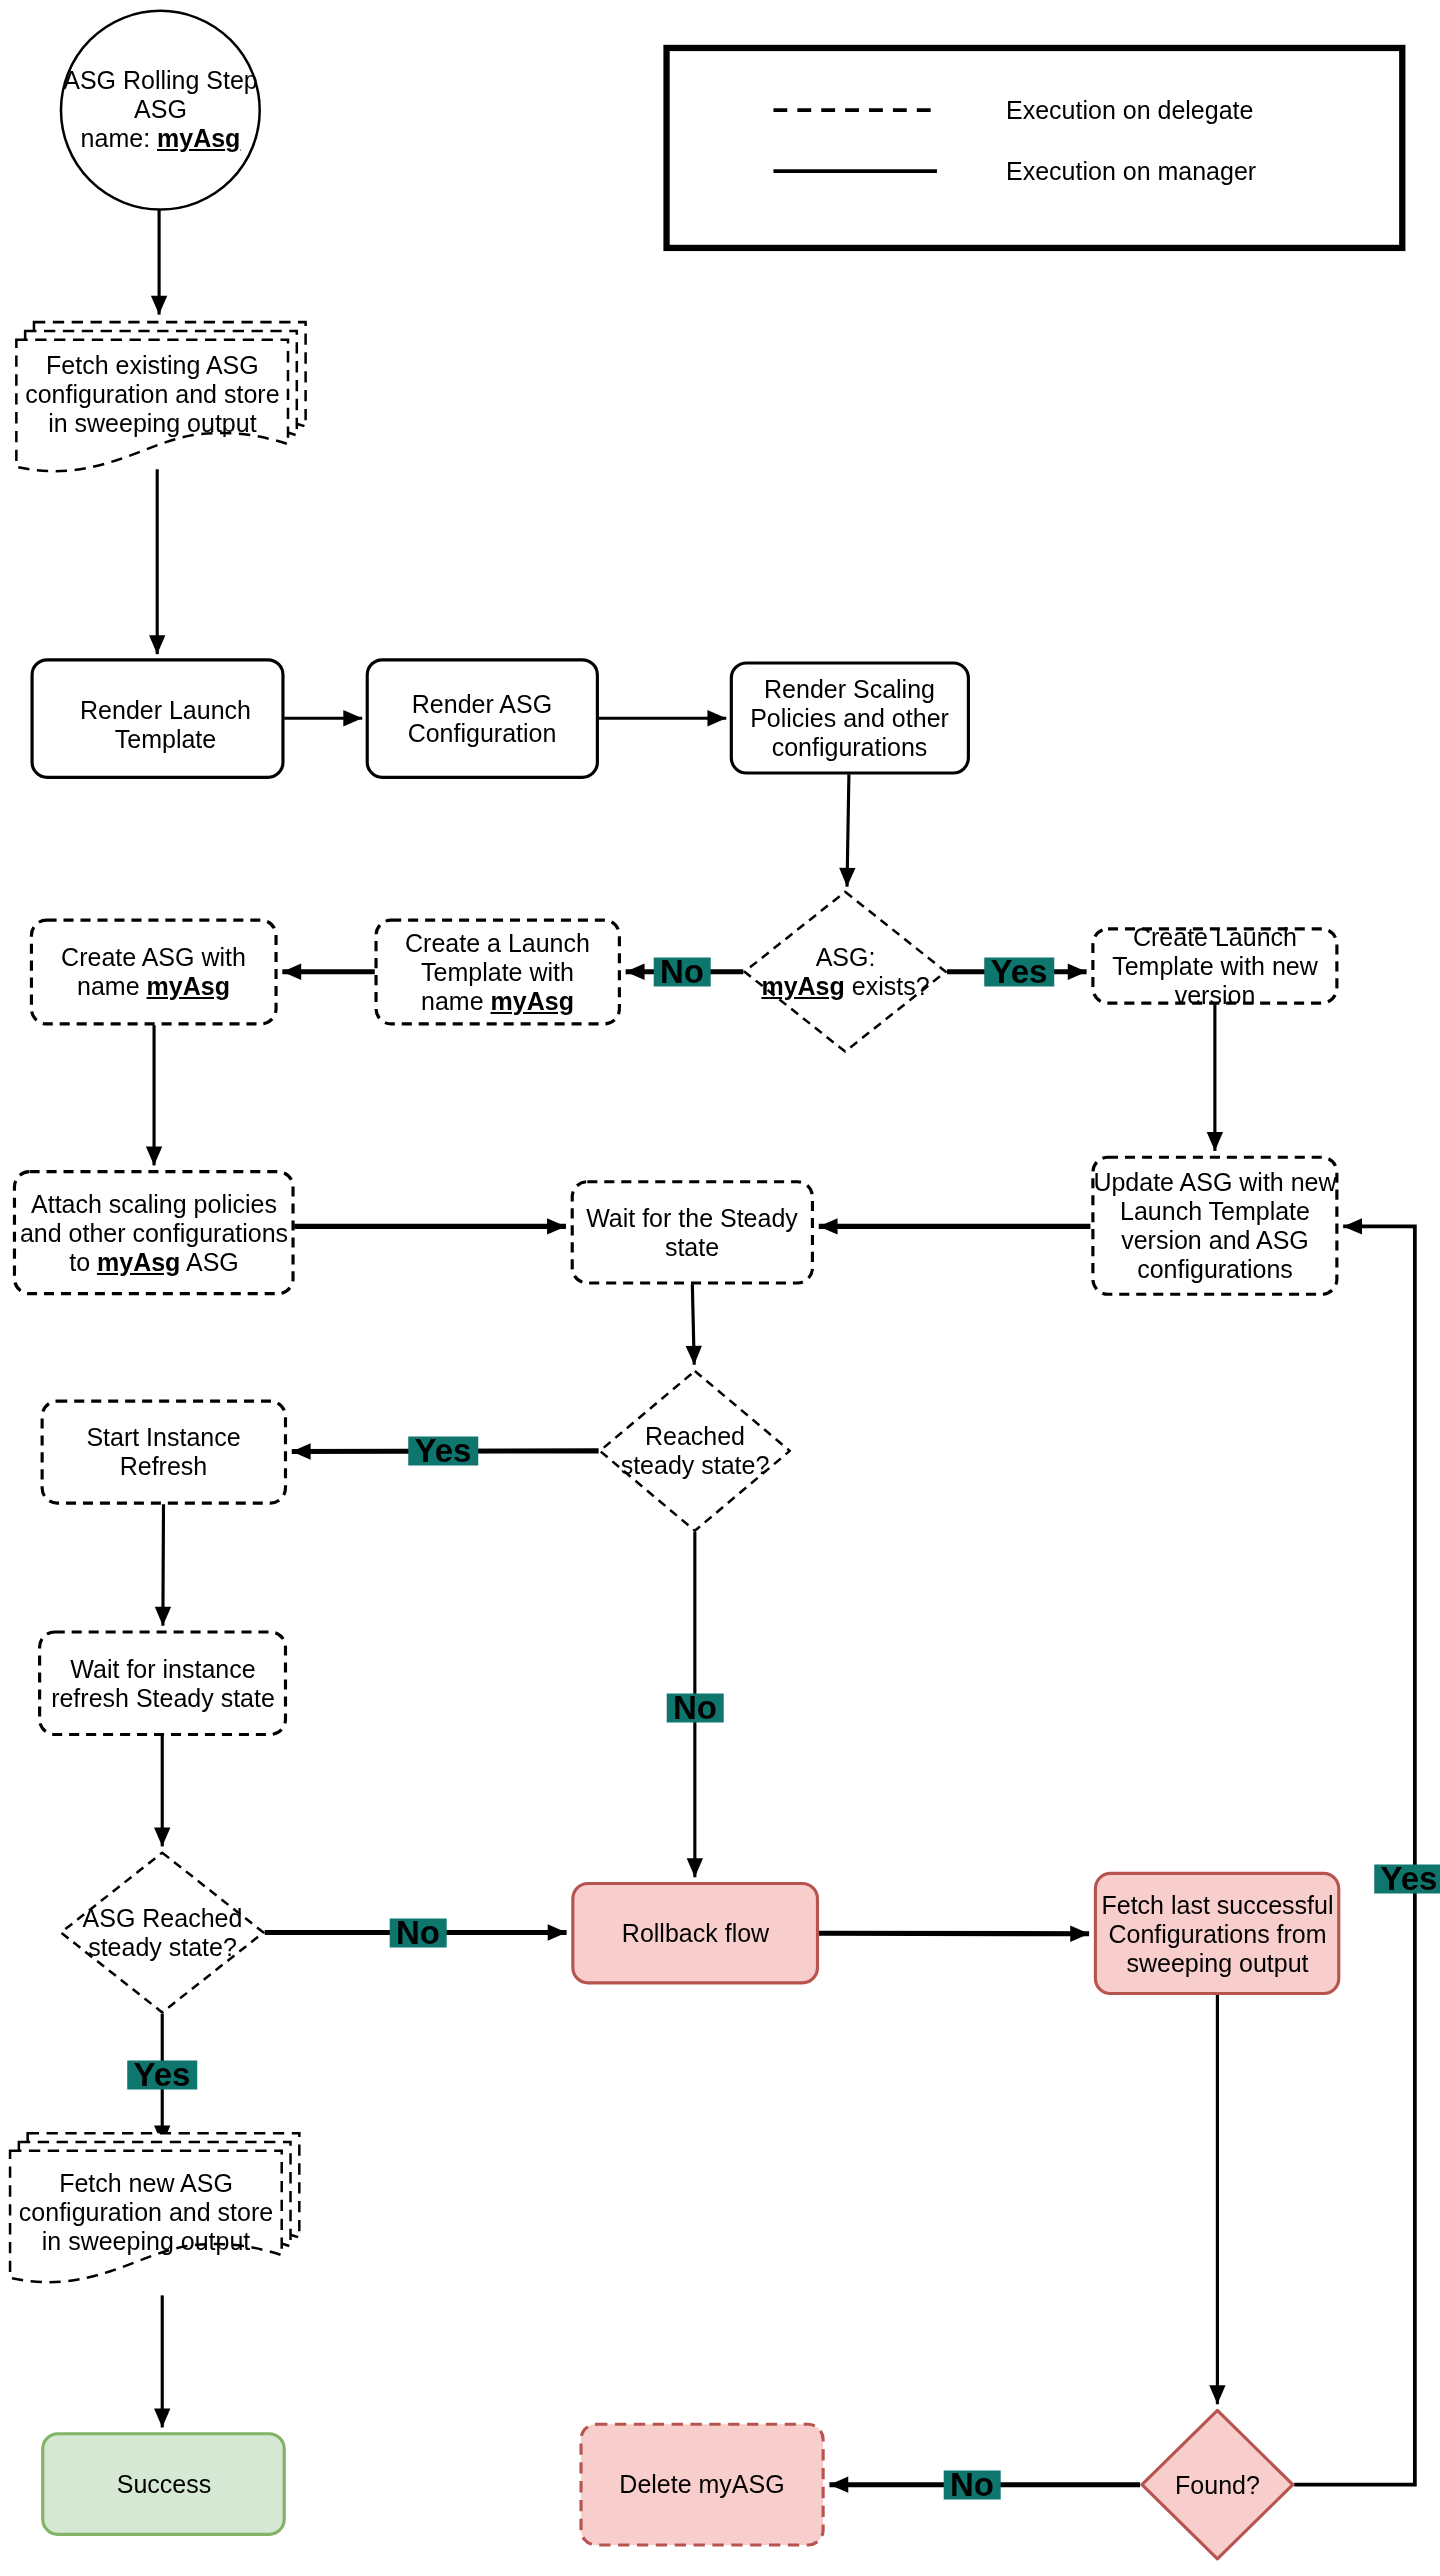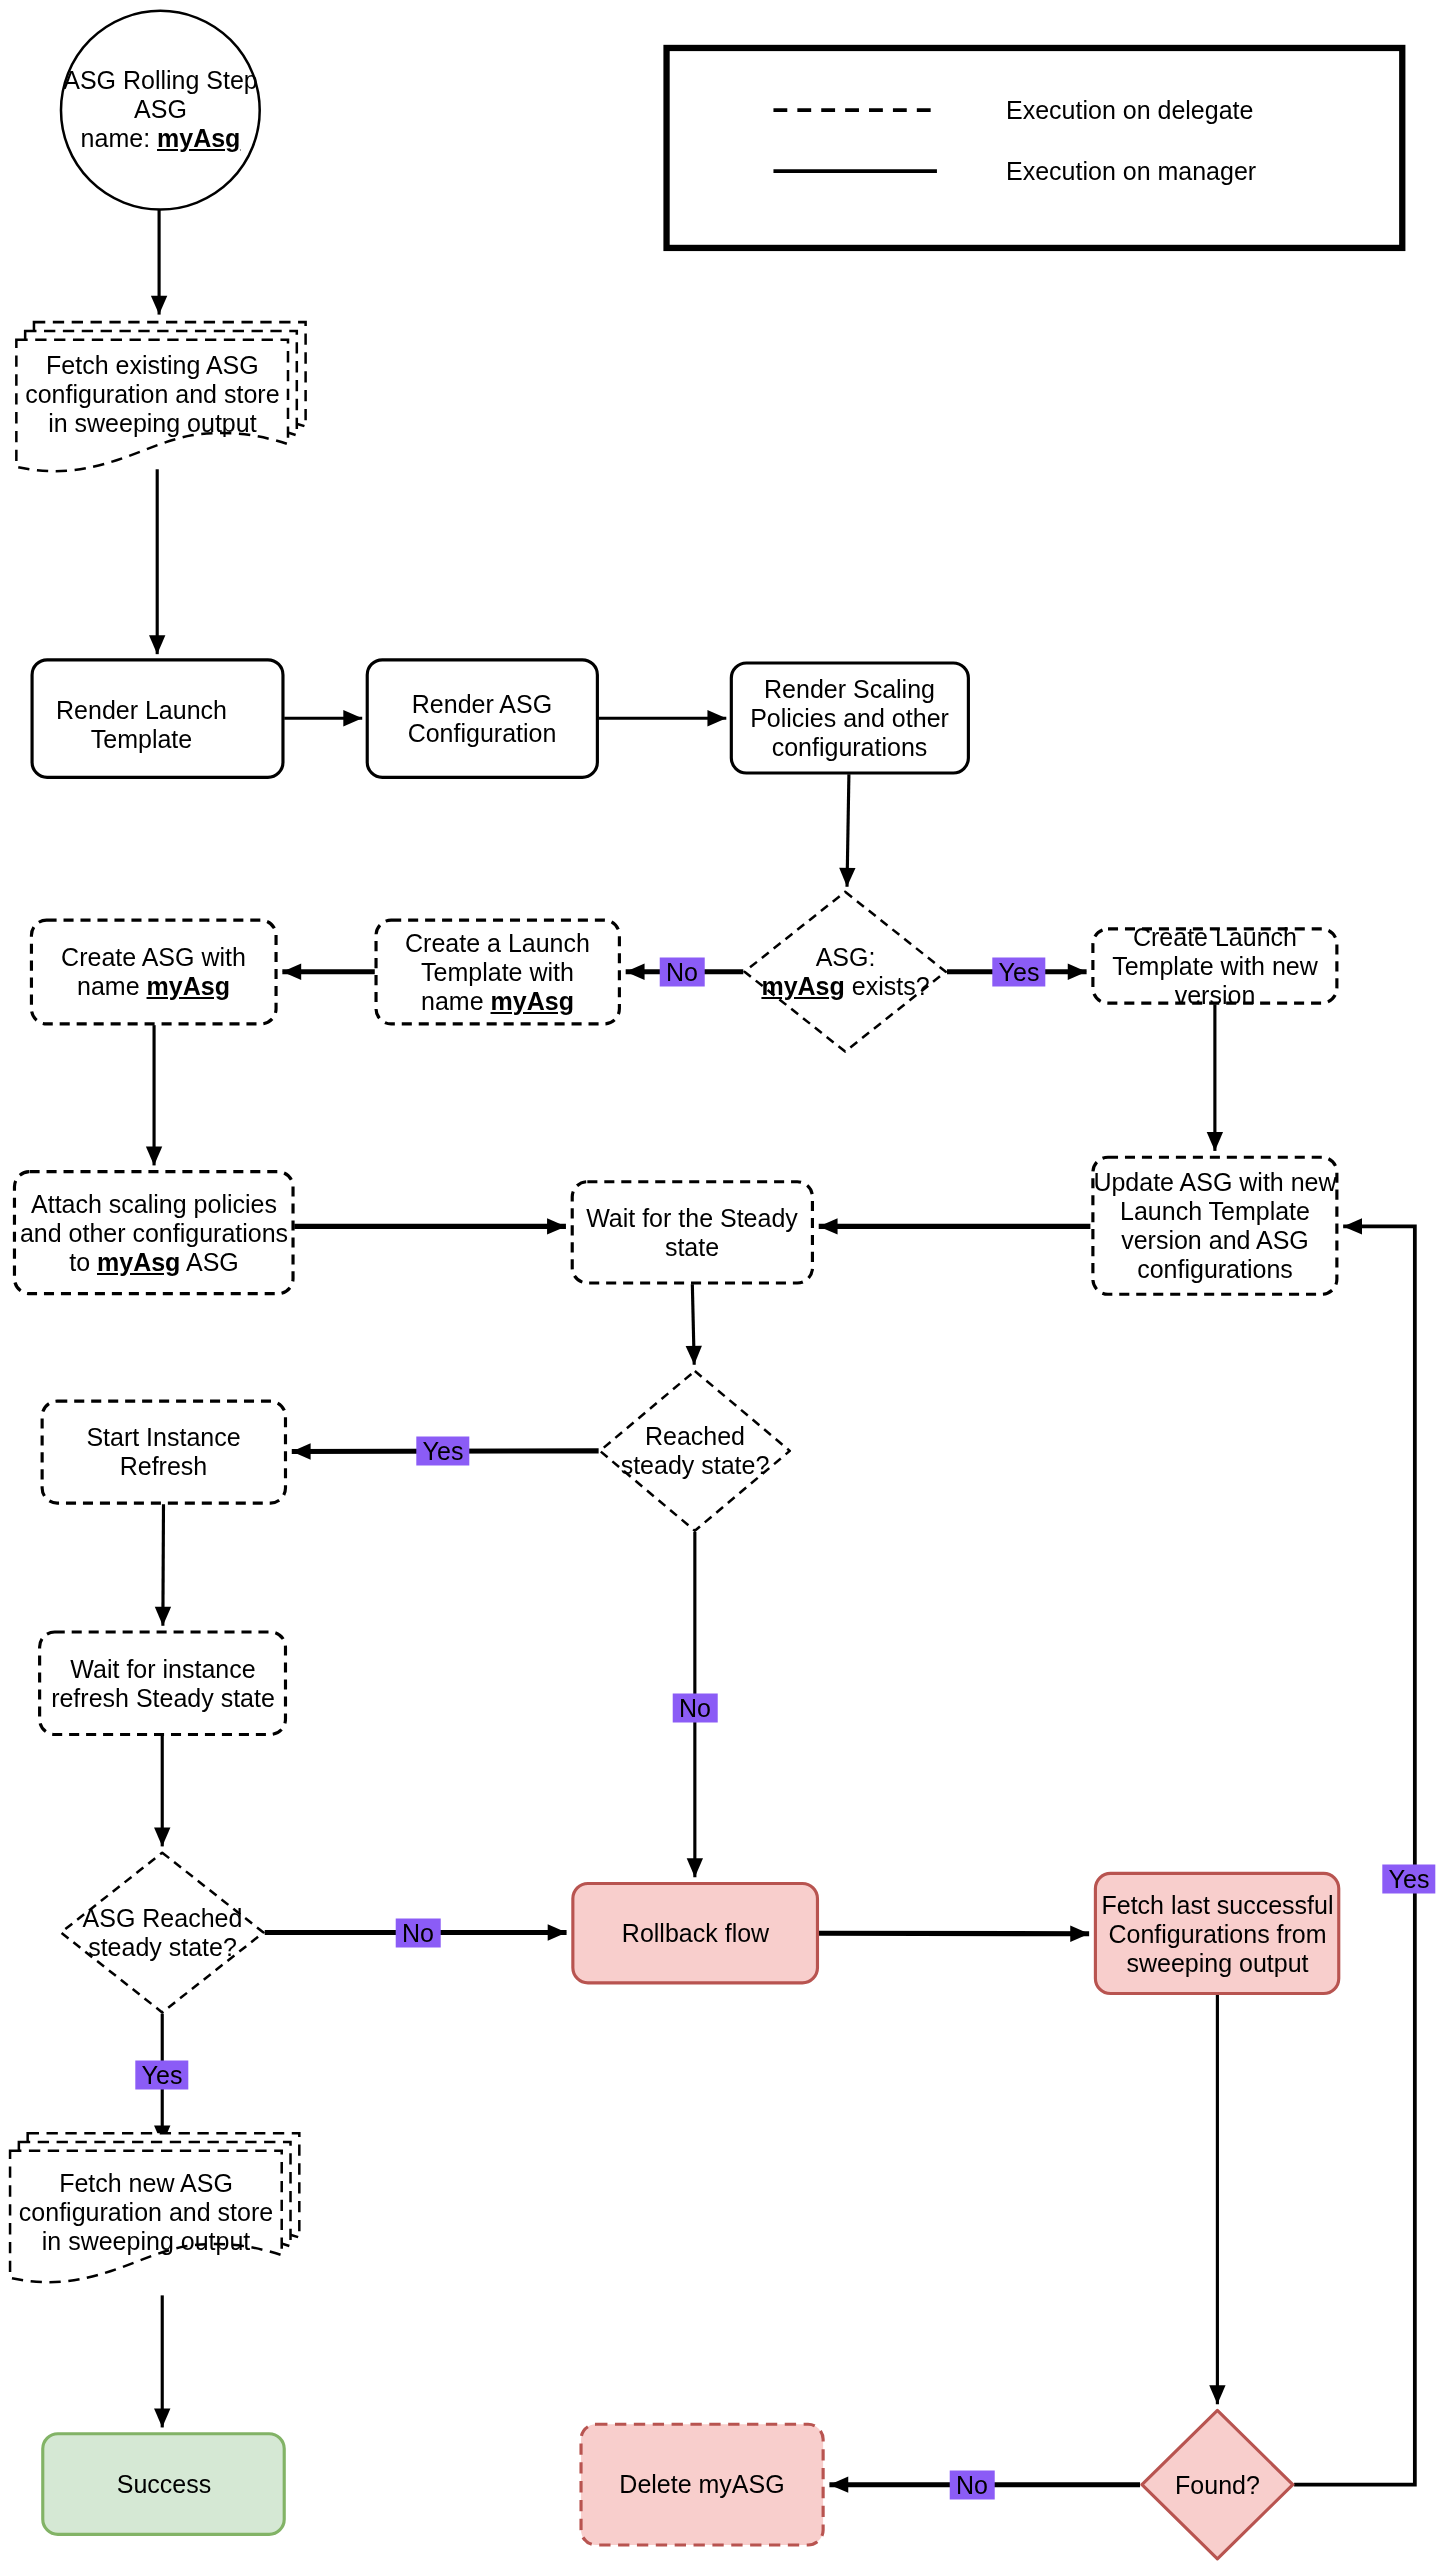--- a/index.html
+++ b/index.html
@@ -24,22 +24,22 @@
   .edge{fill:none;stroke:#000;stroke-width:5;marker-end:url(#arr);}
   .edge-t{stroke-width:8;}
   .edge-m{stroke-width:6;}
   .lsample{stroke:#000;stroke-width:6;fill:none;}
   .ldash{stroke-dasharray:22 16;}
 
   
   .nlabel{position:absolute;display:flex;flex-direction:column;align-items:center;
           justify-content:center;text-align:center;font-size:25px;line-height:29px;}
   .b{font-weight:bold;text-decoration:underline;}
-  .elabel{position:absolute;transform:translate(-50%,-50%);background:#8b5cf6;
-          font-size:25px;line-height:26.4px;padding:1.3px 6.3px;white-space:nowrap;}
+  .elabel{position:absolute;transform:translate(-50%,-50%);background:#0f766e;
+          font-size:33px;line-height:26.4px;padding:1.3px 6.3px;white-space:nowrap;font-weight:bold;}
   .legend-label{position:absolute;transform:translateY(-50%);font-size:25px;
           font-weight:normal;white-space:nowrap;}
 </style>
 </head>
 <body>
 
 <div class="canvas">
 
   <svg class="layer" viewBox="0 0 2290 4096">
     <defs>
@@ -130,21 +130,21 @@
     <div><span>ASG</span></div>
     <div><span>name: </span><span class="b">myAsg</span></div>
   </div>
 
   <div class="nlabel" style="left:16.4px;top:340px;width:272px;height:108px">
     <div><span>Fetch existing ASG</span></div>
     <div><span>configuration and store</span></div>
     <div><span>in sweeping output</span></div>
   </div>
 
-  <div class="nlabel" style="left:16px;top:660px;width:251px;height:130px">
+  <div class="nlabel" style="left:40px;top:660px;width:251px;height:130px">
     <div><span>Render Launch</span></div>
     <div><span>Template</span></div>
   </div>
 
   <div class="nlabel" style="left:367px;top:660px;width:230px;height:118px">
     <div><span>Render ASG</span></div>
     <div><span>Configuration</span></div>
   </div>
 
   <div class="nlabel" style="left:731px;top:663px;width:237px;height:110px">

